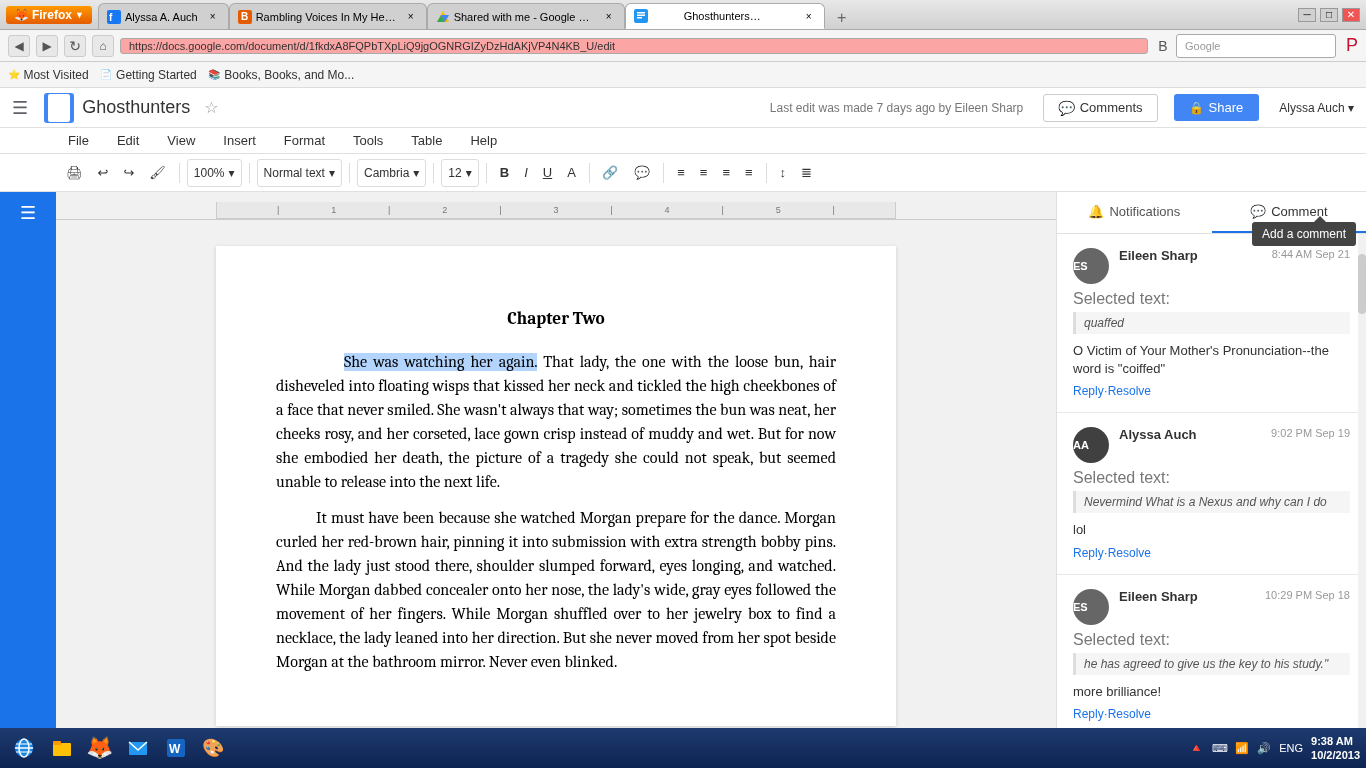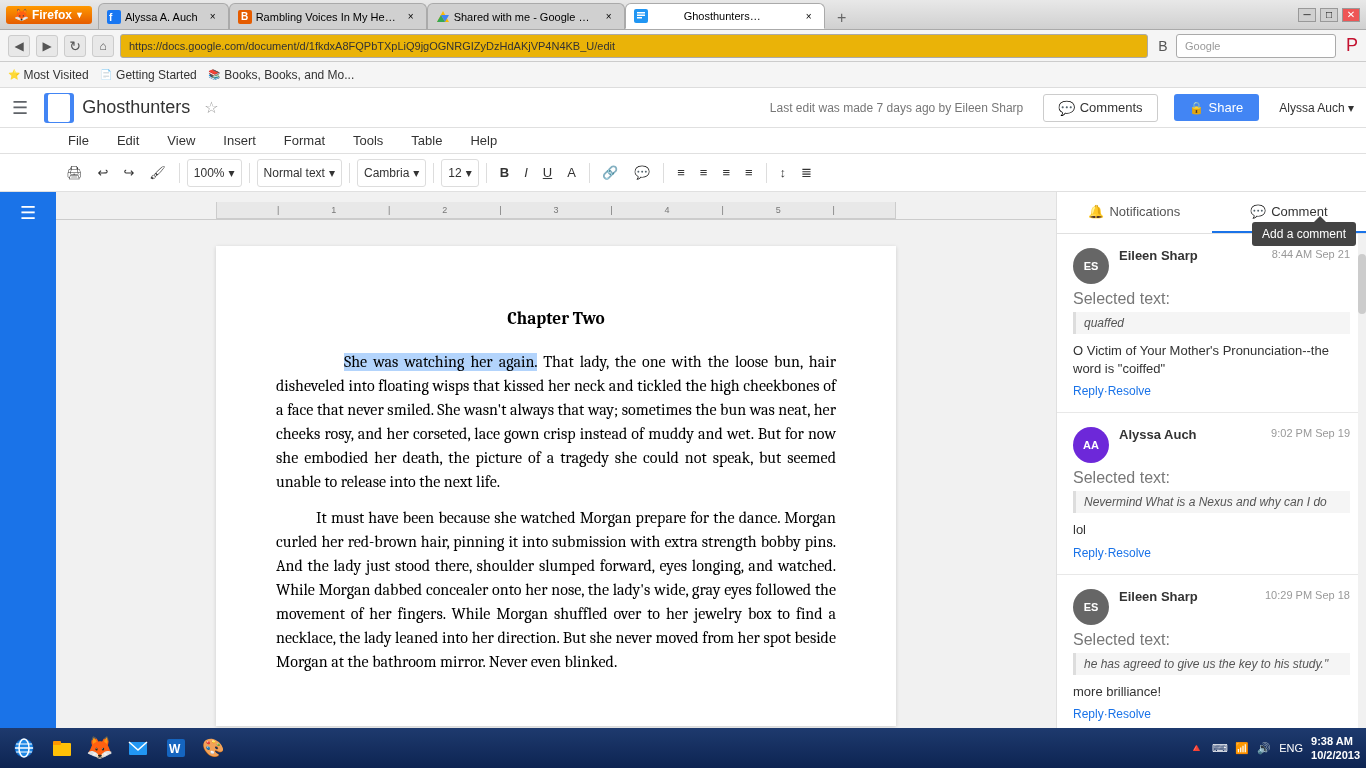--- a/index.html
+++ b/index.html
@@ -122,26 +122,26 @@
       border-radius: 3px;
       display: flex;
       align-items: center;
       justify-content: center;
       font-size: 12px;
       cursor: pointer;
       color: #555;
     }
     .url-box {
       flex: 1;
-      height: 24px;
+      height: 16px;
       border: 1px solid #aaa;
       border-radius: 3px;
       padding: 0 8px;
       font-size: 12px;
-      background: #eab308;
+      background: #fca5a5;
       color: #333;
       display: flex;
       align-items: center;
     }
     .url-box span { color: #0066cc; font-size: 11px; }
     .search-box {
       width: 160px;
       height: 24px;
       border: 1px solid #aaa;
       border-radius: 3px;
@@ -423,27 +423,27 @@
     }
     .avatar {
       width: 36px;
       height: 36px;
       border-radius: 50%;
       overflow: hidden;
       flex-shrink: 0;
       background: #ccc;
       display: flex;
       align-items: center;
-      justify-content: center;
+      justify-content: flex-start;
       font-size: 14px;
       color: white;
       font-weight: bold;
     }
     .avatar.eileen { background: #666; }
-    .avatar.alyssa { background: #6d28d9; }
+    .avatar.alyssa { background: #404040; }
     .comment-meta {
       flex: 1;
     }
     .comment-author {
       font-size: 13px;
       font-weight: bold;
       color: #333;
     }
     .comment-time {
       font-size: 11px;

